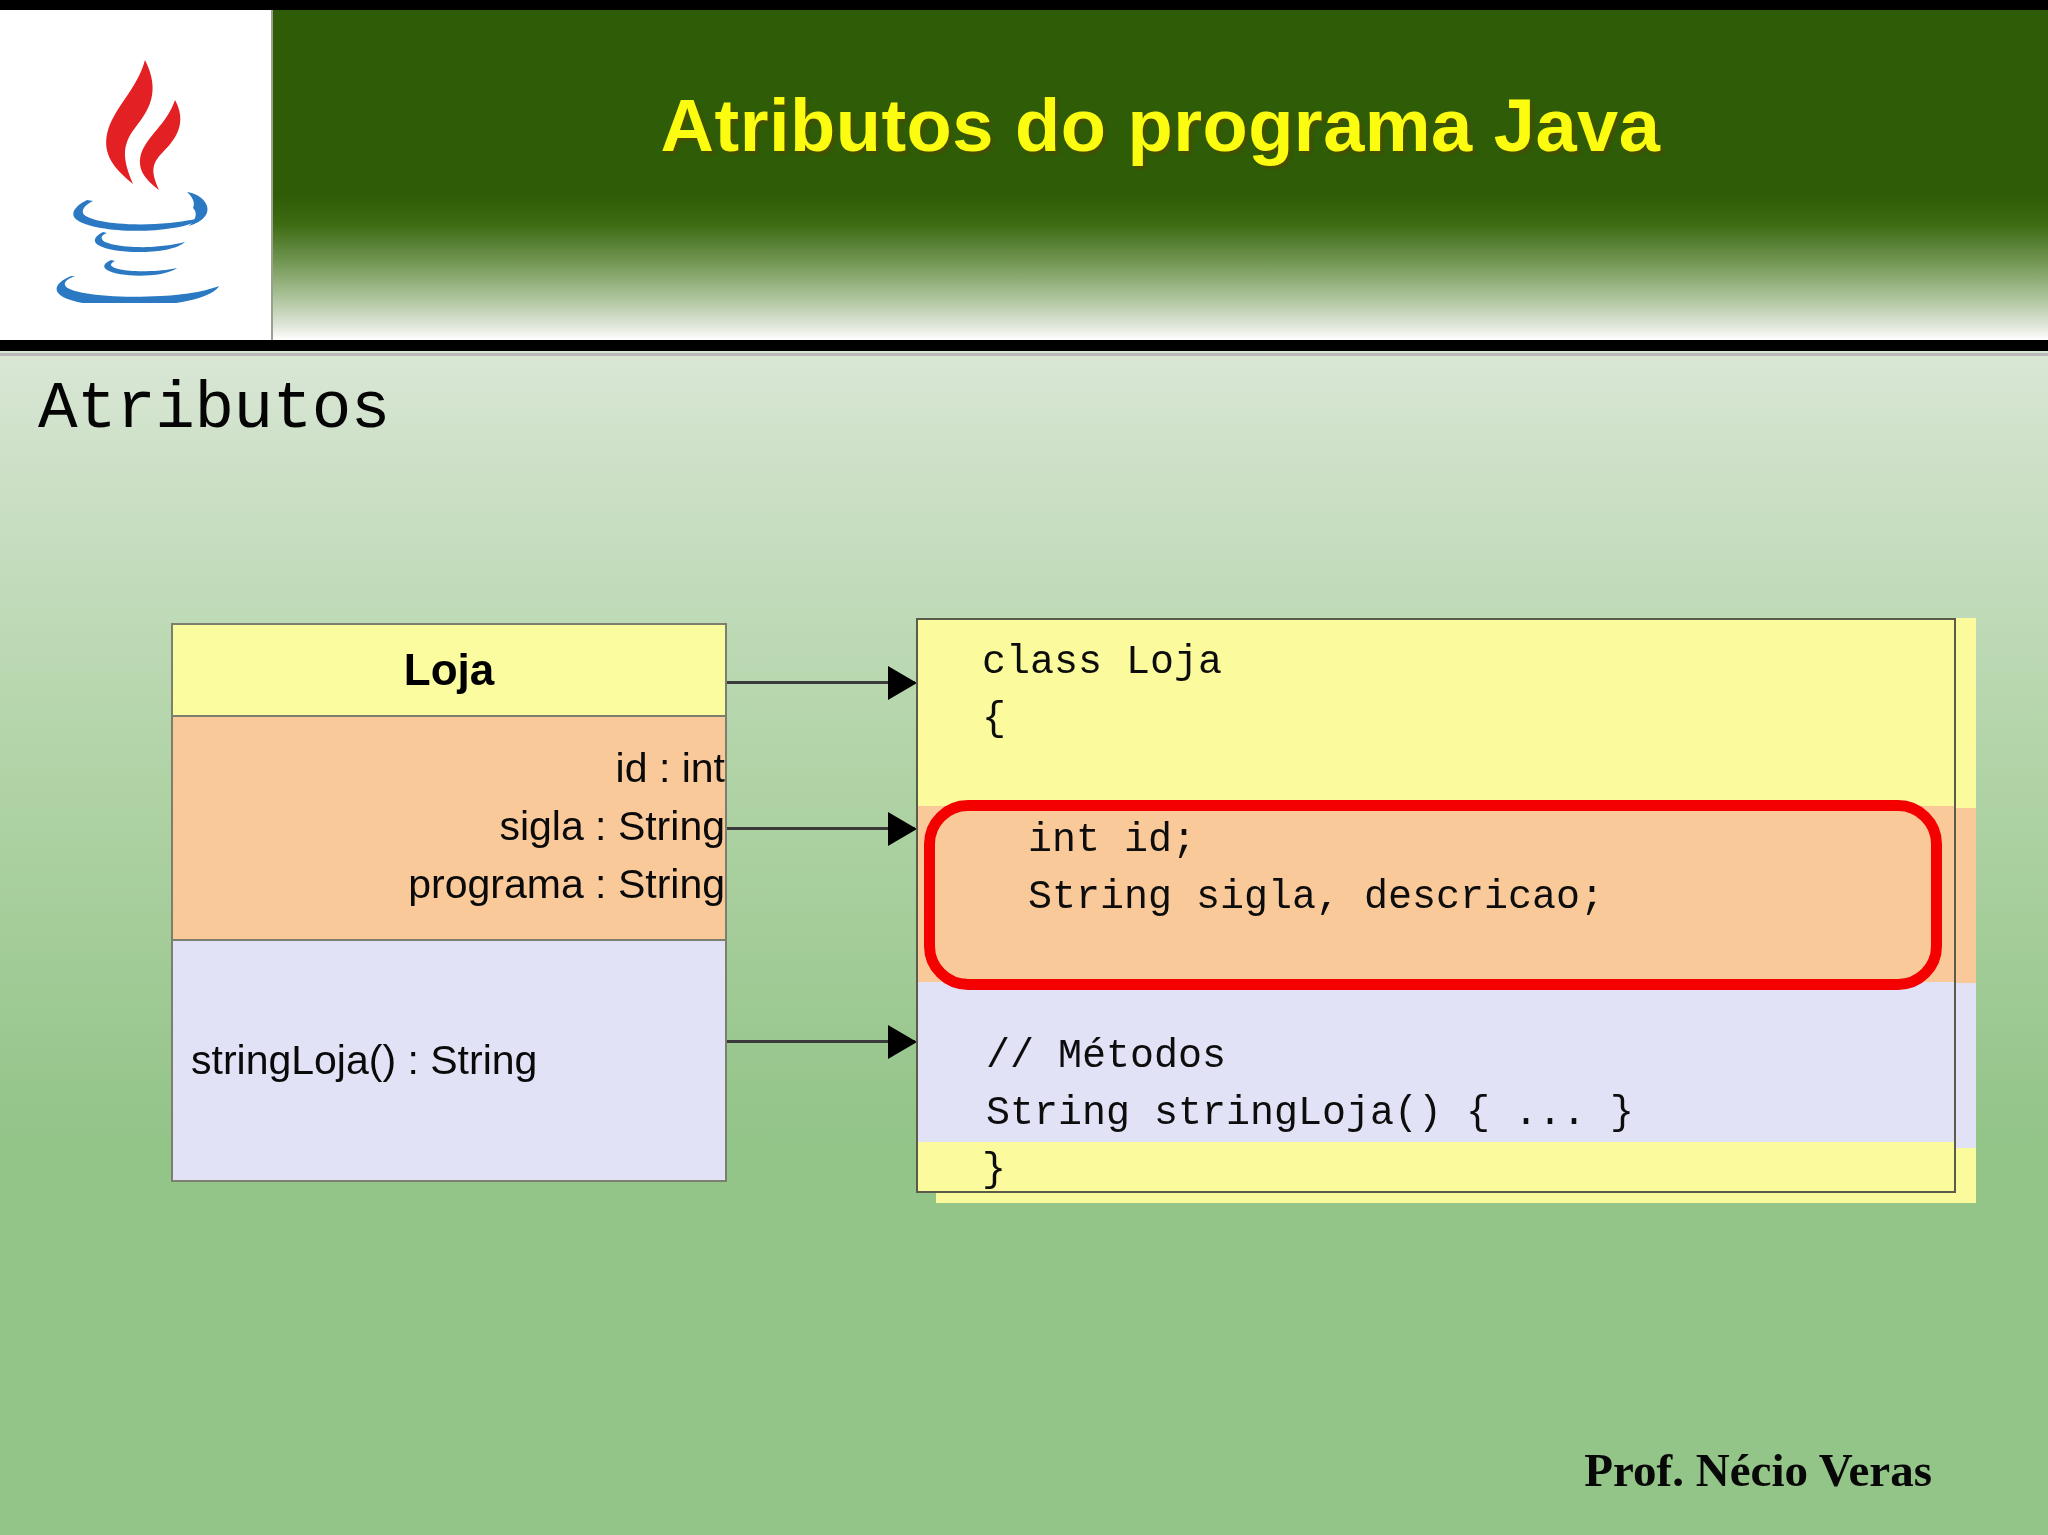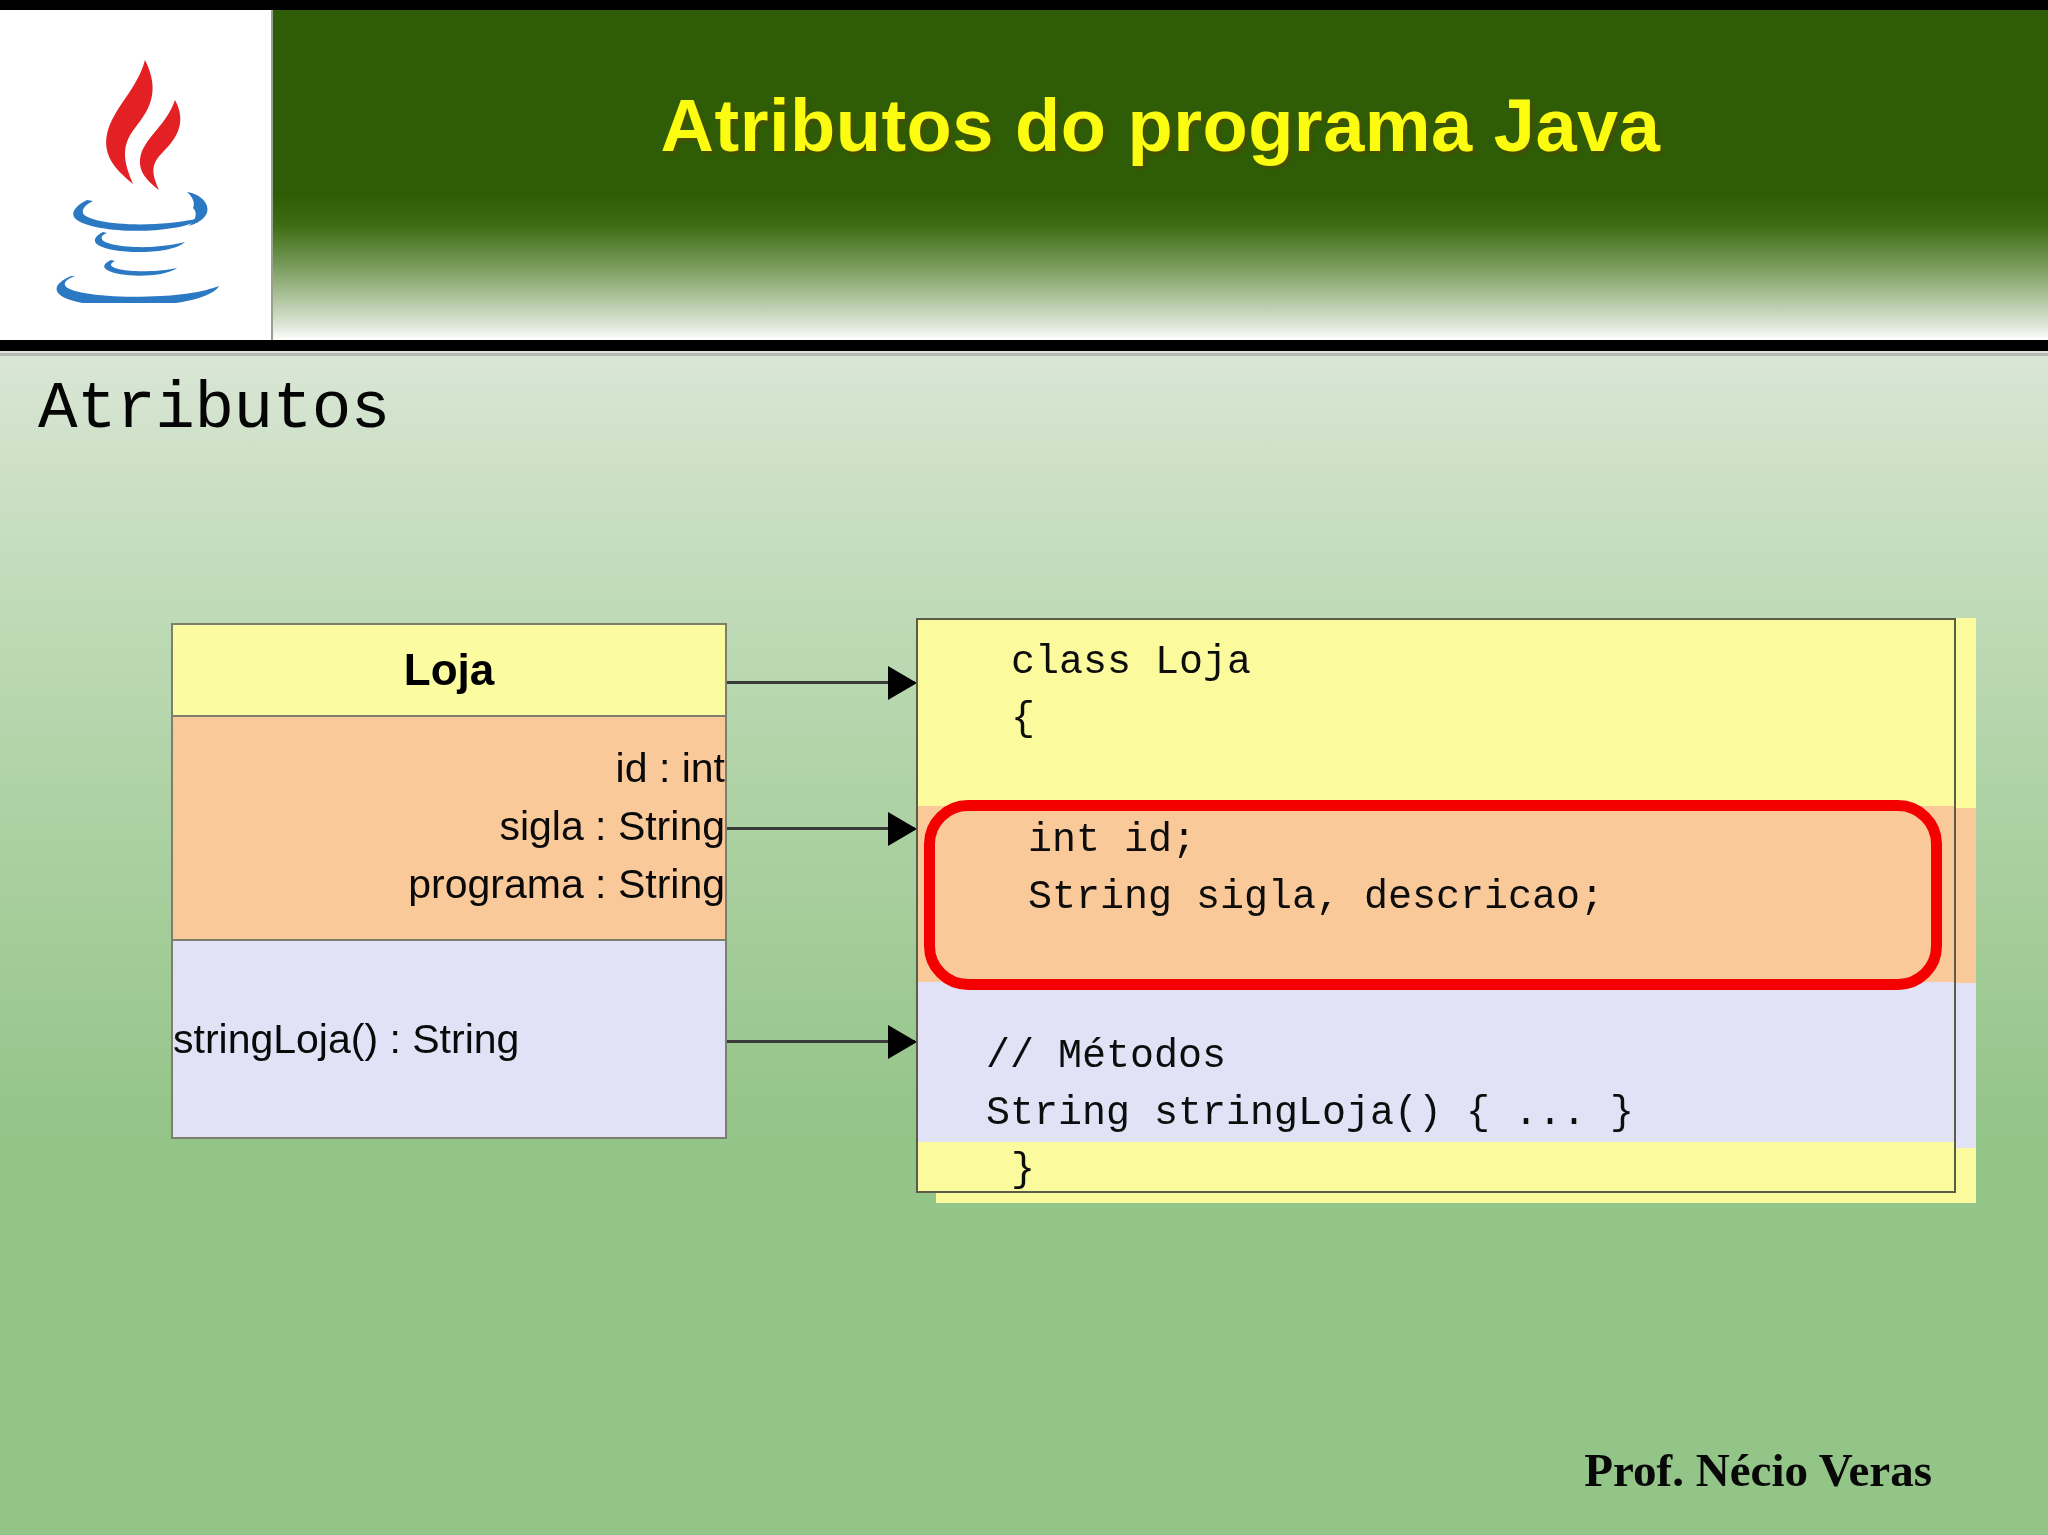--- a/index.html
+++ b/index.html
@@ -133,24 +133,24 @@
     border-bottom: 2px solid #7d7f6e;
     padding: 22px 0 26px 42px;
   }
   .uml-attrs div {
     font-size: 41px;
     line-height: 58px;
     color: #0a0a0a;
   }
   .uml-methods {
     background: #e2e2f7;
-    height: 196px;
+    height: 239px;
     display: flex;
     align-items: center;
-    padding-left: 0;
+    padding-left: 18px;
   }
   .uml-methods div {
     font-size: 41px;
     color: #0a0a0a;
   }
 
   
   .arrow {
     position: absolute;
     height: 3px;
@@ -194,21 +194,21 @@
     left: 0; top: 0;
     width: 1040px;
     height: 575px;
     border: 2px solid #5b5b4a;
   }
   .code-row {
     font-family: "Liberation Mono", monospace;
     font-size: 40px;
     line-height: 57px;
     color: #0d0d0d;
-    padding-left: 93px;
+    padding-left: 64px;
   }
   .row-head { background: #fbfb9e; height: 186px; padding-top: 14px; }
   .row-attr { background: #fac99a; height: 176px; padding-top: 6px; padding-left: 110px; }
   .row-meth { background: #e2e2f7; height: 160px; padding-top: 46px; padding-left: 68px; }
   .row-tail { background: #fbfb9e; height: 49px;  padding-top: 0px; }
 
   .red-highlight {
     position: absolute;
     left: 8px; top: 182px;
     width: 1018px;

